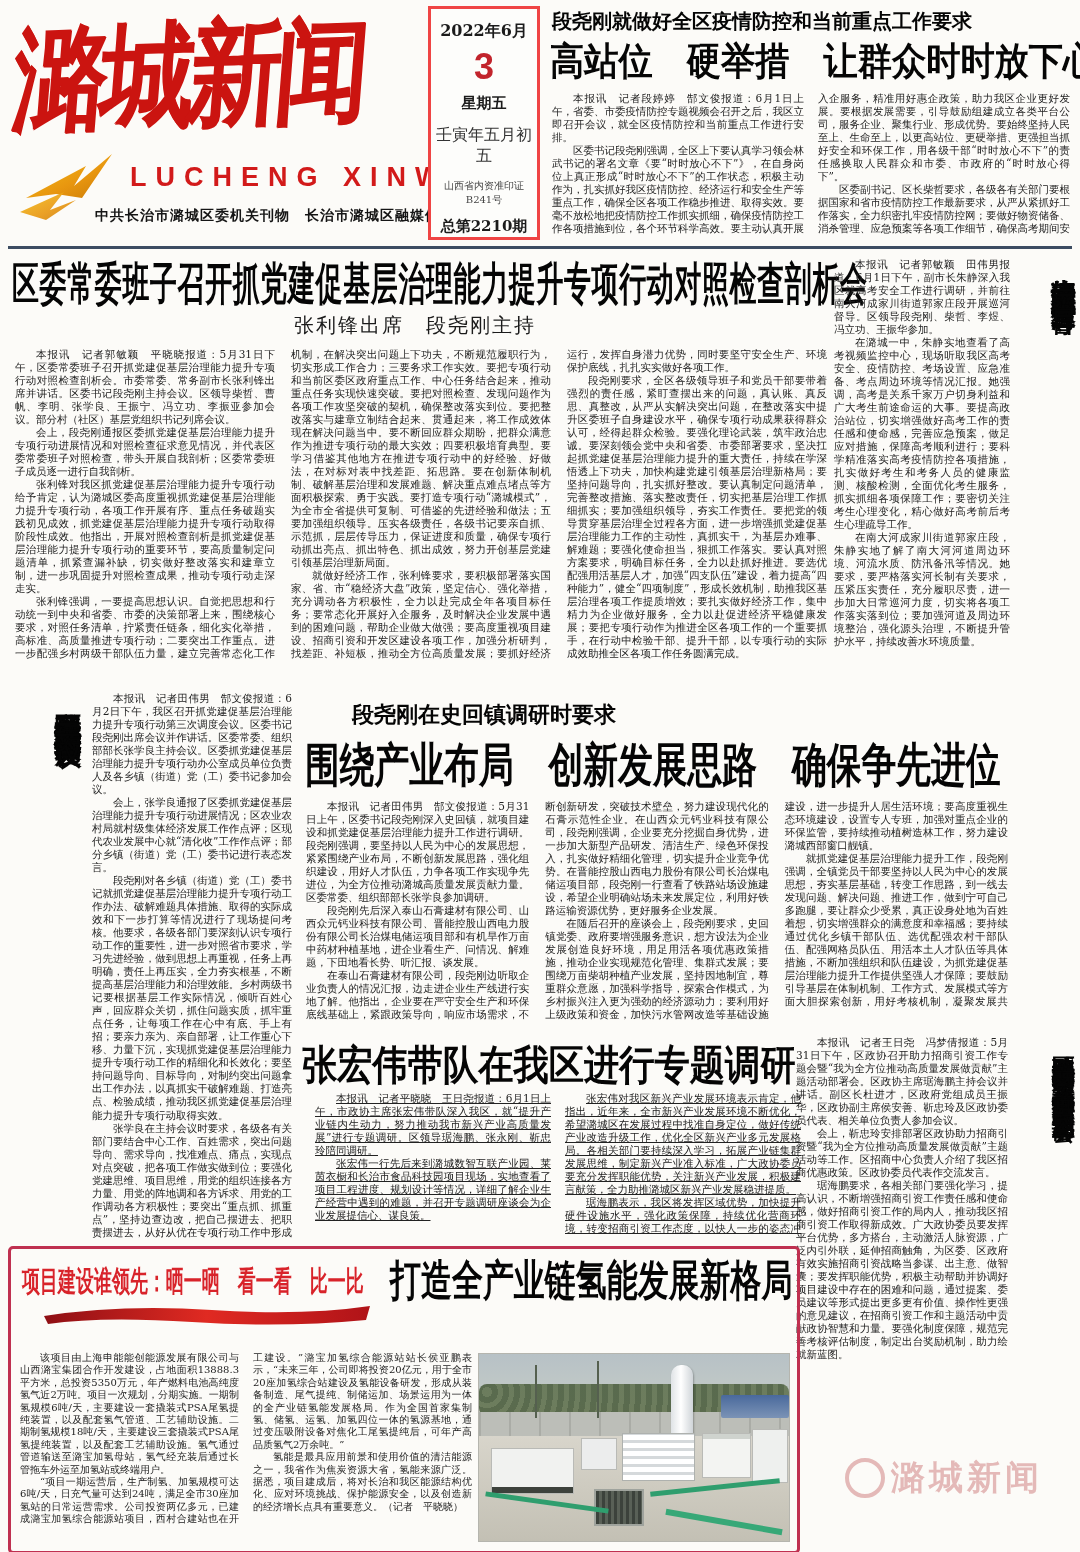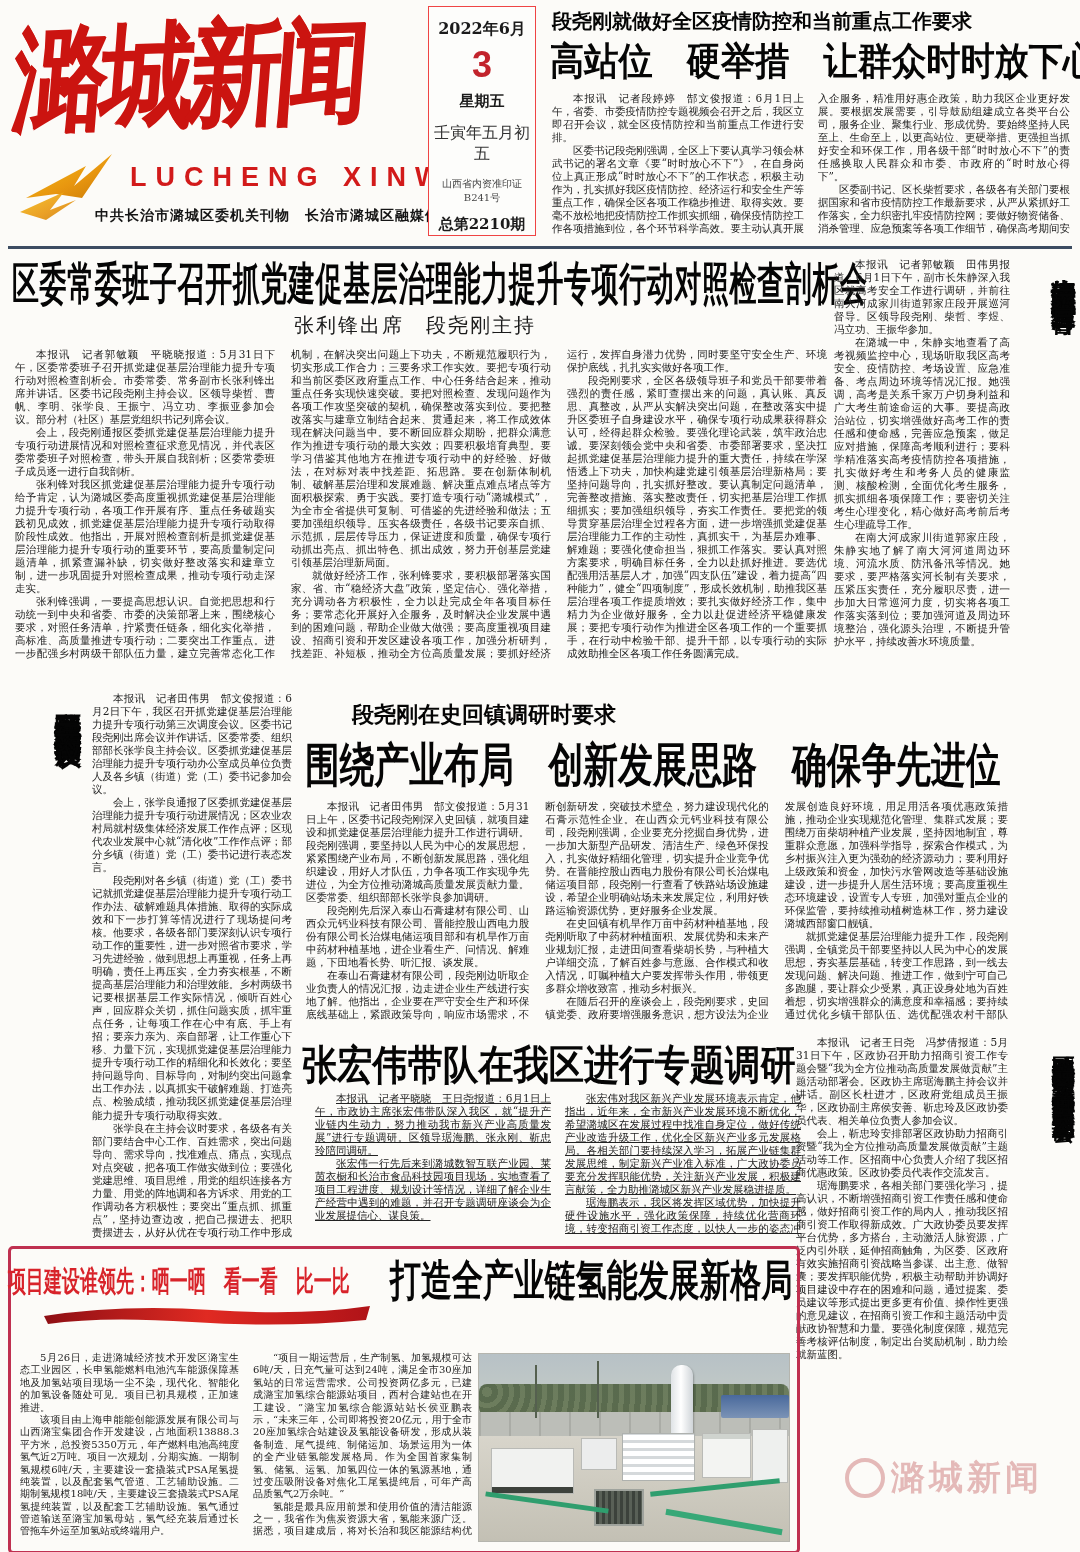--- a/index.html
+++ b/index.html
@@ -22,21 +22,21 @@
   
   .masthead-title {
     left:20px; top:4px; font-size:114px; font-weight:900; color:#cb1410;
     font-family:"DejaVu Serif", serif; white-space:nowrap; letter-spacing:-8px;
     transform:scaleX(0.82) skewX(-7deg) rotate(-1.5deg); transform-origin:0 0;
     text-shadow:1px 1px 0 #cb1410;
   }
   .latin-title { left:130px; top:162px; font-size:27px; font-weight:bold; color:#d21a1a; letter-spacing:9px; }
   .org-line { left:95px; top:207px; font-size:14px; font-weight:bold; color:#151515; letter-spacing:1px; }
   .date-box {
-    left:428px; top:6px; width:106px; height:216px; border:1px solid #ef4444;
+    left:428px; top:6px; width:106px; height:216px; border:3px solid #ef4444;
     text-align:center; padding-top:12px; box-sizing:content-box; background:#fdfdfb;
   }
   .date-ym { font-size:16px; font-weight:bold; }
   .date-day { font-size:36px; font-weight:bold; color:#c2242c; margin-top:4px; font-family:"Liberation Sans",sans-serif; }
   .date-week { font-size:15px; margin-top:6px; font-weight:bold;}
   .date-lunar { font-size:16px; margin-top:12px; color:#333; }
   .date-license { font-size:10px; margin-top:12px; color:#444; }
   .date-issue { font-size:15px; font-weight:bold; margin-top:10px; }
   .divider { left:8px; top:246px; width:1064px; height:3px; background:#3c4c62; }
   
@@ -127,21 +127,20 @@
   </div>
 
   <div class="abs kicker" style="left:308px; top:700px; font-size:22px;margin-left:44px;">段尧刚在史回镇调研时要求</div>
   <div class="abs" style="left:305px; top:734px;">
     <span class="headline" style="font-size:47px; transform:scaleX(0.74); transform-origin:0 0;">围绕产业布局　创新发展思路　确保争先进位</span>
   </div>
   <div class="abs body-text cols-3" style="left:306px; top:800px; width:702px; height:232px;">
     <p>本报讯　记者田伟男　郜文俊报道：5月31日上午，区委书记段尧刚深入史回镇，就项目建设和抓党建促基层治理能力提升工作进行调研。段尧刚强调，要坚持以人民为中心的发展思想，紧紧围绕产业布局，不断创新发展思路，强化组织建设，用好人才队伍，力争各项工作实现争先进位，为全方位推动潞城高质量发展贡献力量。区委常委、组织部部长张学良参加调研。</p>
     <p>段尧刚先后深入泰山石膏建材有限公司、山西众元钙业科技有限公司、晋能控股山西电力股份有限公司长治煤电储运项目部和有机旱作万亩中药材种植基地，进企业看生产、问情况、解难题，下田地看长势、听汇报、谈发展。</p>
     <p>在泰山石膏建材有限公司，段尧刚边听取企业负责人的情况汇报，边走进企业生产线进行实地了解。他指出，企业要在严守安全生产和环保底线基础上，紧跟政策导向，响应市场需求，不断创新研发，突破技术壁垒，努力建设现代化的石膏示范性企业。在山西众元钙业科技有限公司，段尧刚强调，企业要充分挖掘自身优势，进一步加大新型产品研发、清洁生产、绿色环保投入，扎实做好精细化管理，切实提升企业竞争优势。在晋能控股山西电力股份有限公司长治煤电储运项目部，段尧刚一行查看了铁路站场设施建设，希望企业明确站场未来发展定位，利用好铁路运输资源优势，更好服务企业发展。</p>
-    <p>在史回镇有机旱作万亩中药材种植基地，段尧刚听取了中药材种植面积、发展优势和未来产业规划汇报，走进田间查看柴胡长势，与种植大户详细交流，了解百姓参与意愿、合作模式和收入情况，叮嘱种植大户要发挥带头作用，带领更多群众增收致富，推动乡村振兴。</p>
     <p>在随后召开的座谈会上，段尧刚要求，史回镇党委、政府要增强服务意识，想方设法为企业发展创造良好环境，用足用活各项优惠政策措施，推动企业实现规范化管理、集群式发展；要围绕万亩柴胡种植产业发展，坚持因地制宜，尊重群众意愿，加强科学指导，探索合作模式，为乡村振兴注入更为强劲的经济源动力；要利用好上级政策和资金，加快污水管网改造等基础设施建设，进一步提升人居生活环境；要高度重视生态环境建设，设置专人专班，加强对重点企业的环保监管，要持续推动植树造林工作，努力建设潞城西部窗口靓镇。</p>
     <p>就抓党建促基层治理能力提升工作，段尧刚强调，全镇党员干部要坚持以人民为中心的发展思想，夯实基层基础，转变工作思路，到一线去发现问题、解决问题、推进工作，做到宁可自己多跑腿，要让群众少受累，真正设身处地为百姓着想，切实增强群众的满意度和幸福感；要持续通过优化乡镇干部队伍、选优配强农村干部队伍、配强网格员队伍、用活本土人才队伍等具体措施，不断加强组织和队伍建设，为抓党建促基层治理能力提升工作提供坚强人才保障；要鼓励引导基层在体制机制、工作方式、发展模式等方面大胆探索创新，用好考核机制，凝聚发展共识，激发内生动力，以抓党建促基层治理能力提升为契机推动各项工作取得实效。</p>
   </div>
 
   <div class="abs" style="left:302px; top:1038px;">
     <span class="headline" style="font-size:41px; transform:scaleX(0.86); transform-origin:0 0;">张宏伟带队在我区进行专题调研</span>
   </div>
   <div class="abs body-text cols-2" style="left:315px; top:1092px; width:486px; height:150px;text-decoration:underline;">
     <p>本报讯　记者平晓晓　王日尧报道：6月1日上午，市政协主席张宏伟带队深入我区，就“提升产业链内生动力，努力推动我市新兴产业高质量发展”进行专题调研。区领导琚海鹏、张永刚、靳忠玲陪同调研。</p>
     <p>张宏伟一行先后来到潞城数智互联产业园、莱茵衣橱和长治市食品科技园项目现场，实地查看了项目工程进度、规划设计等情况，详细了解企业生产经营中遇到的难题，并召开专题调研座谈会为企业发展提信心、谋良策。</p>
@@ -151,42 +150,41 @@
 
   <div class="abs body-text" style="left:796px; top:1036px; width:212px; height:512px;">
     <p>本报讯　记者王日尧　冯梦倩报道：5月31日下午，区政协召开助力招商引资工作专题会暨“我为全方位推动高质量发展做贡献”主题活动部署会。区政协主席琚海鹏主持会议并讲话。副区长杜进才，区政府党组成员王振华，区政协副主席侯安善、靳忠玲及区政协委员代表、相关单位负责人参加会议。</p>
     <p>会上，靳忠玲安排部署区政协助力招商引资暨“我为全方位推动高质量发展做贡献”主题活动等工作。区招商中心负责人介绍了我区招商优惠政策。区政协委员代表作交流发言。</p>
     <p>琚海鹏要求，各相关部门要强化学习，提高认识，不断增强招商引资工作责任感和使命感，做好招商引资工作的局内人，推动我区招商引资工作取得新成效。广大政协委员要发挥平台优势，多方搭台，主动激活人脉资源，广泛内引外联，延伸招商触角，为区委、区政府有效实施招商引资战略当参谋、出主意、做智囊；要发挥职能优势，积极主动帮助并协调好项目建设中存在的困难和问题，通过提案、委员建议等形式提出更多更有价值、操作性更强的意见建议，在招商引资工作和主题活动中贡献政协智慧和力量。要强化制度保障，规范完善考核评估制度，制定出台奖励机制，助力绘就新蓝图。</p>
   </div>
   <div class="abs vertical-head" style="left:1012px; top:1038px; width:66px; height:510px; font-size:23px; line-height:1.3; letter-spacing:1px;">区政协召开助力招商引资工作专题会暨“我为全方位推动高质量发展做贡献”主题活动部署会</div>
 
   <div class="abs red-box"></div>
 
-  <div class="abs" style="left:8px; top:1262px;">
+  <div class="abs" style="left:22px; top:1262px;">
     <span class="banner-text">项目建设谁领先：晒一晒　看一看　比一比</span>
   </div>
   <div class="abs" style="left:42px; top:1302px; width:330px; height:26px;">
     <svg width="330" height="26" viewBox="0 0 330 26">
       <defs>
         <linearGradient id="rib" x1="0" y1="0" x2="1" y2="0">
           <stop offset="0" stop-color="#8e0f14"></stop>
             <stop offset="0.5" stop-color="#e02a22"></stop>
             <stop offset="1" stop-color="#b01318"></stop>
         </linearGradient>
       </defs>
       <path d="M2 14 Q80 2 170 8 Q260 14 328 4 L324 18 Q240 26 150 20 Q60 14 6 22 Z" fill="url(#rib)"></path>
     </svg>
   </div>
 
   <div class="abs" style="left:390px; top:1252px;">
     <span class="headline" style="font-size:43px; transform:scaleX(0.72); transform-origin:0 0;">打造全产业链氢能发展新格局</span>
   </div>
 
   <div class="abs body-text cols-2" style="left:20px; top:1352px; width:452px; height:188px; font-size:10px;">
-    <p>5月26日，走进潞城经济技术开发区潞宝生态工业园区，长申氢能燃料电池汽车能源保障基地及加氢站项目现场一尘不染，现代化、智能化的加氢设备随处可见。项目已初具规模，正加速推进。</p>
     <p>该项目由上海申能能创能源发展有限公司与山西潞宝集团合作开发建设，占地面积13888.3平方米，总投资5350万元，年产燃料电池高纯度氢气近2万吨。项目一次规划，分期实施。一期制氢规模6吨/天，主要建设一套撬装式PSA尾氢提纯装置，以及配套氢气管道、工艺辅助设施。二期制氢规模18吨/天，主要建设三套撬装式PSA尾氢提纯装置，以及配套工艺辅助设施。氢气通过管道输送至潞宝加氢母站，氢气经充装后通过长管拖车外运至加氢站或终端用户。</p>
     <p>“项目一期运营后，生产制氢、加氢规模可达6吨/天，日充气量可达到24吨，满足全市30座加氢站的日常运营需求。公司投资两亿多元，已建成潞宝加氢综合能源站项目，西村合建站也在开工建设。”潞宝加氢综合能源站站长侯亚鹏表示，“未来三年，公司即将投资20亿元，用于全市20座加氢综合站建设及氢能设备研发，形成从装备制造、尾气提纯、制储运加、场景运用为一体的全产业链氢能发展格局。作为全国首家集制氢、储氢、运氢、加氢四位一体的氢源基地，通过变压吸附设备对焦化工尾氢提纯后，可年产高品质氢气2万余吨。”</p>
     <p>氢能是最具应用前景和使用价值的清洁能源之一，我省作为焦炭资源大省，氢能来源广泛。据悉，项目建成后，将对长治和我区能源结构优化、应对环境挑战、保护能源安全，以及创造新的经济增长点具有重要意义。（记者　平晓晓）</p>
   </div>
 
   <div class="abs photo" style="left:478px; top:1353px; width:310px; height:187px;">
     <div class="ph" style="left:0; top:16%; width:100%; height:17%; background:repeating-radial-gradient(circle at 8px 8px, #5d6f4b 0 5px, #475a39 5px 11px); opacity:0.85; border-radius:8px;"></div>
     <div class="ph" style="left:0; top:31%; width:100%; height:14%; background:repeating-linear-gradient(90deg,#aaaca6 0 2px, #bcbeb8 2px 30px);"></div>
     <div class="ph" style="left:0; top:44%; width:100%; height:56%; background:linear-gradient(#d8d5cb, #c3c0b4);"></div>
     <div class="ph" style="left:18%; top:6%; width:2px; height:28%; background:#55604f;"></div>

